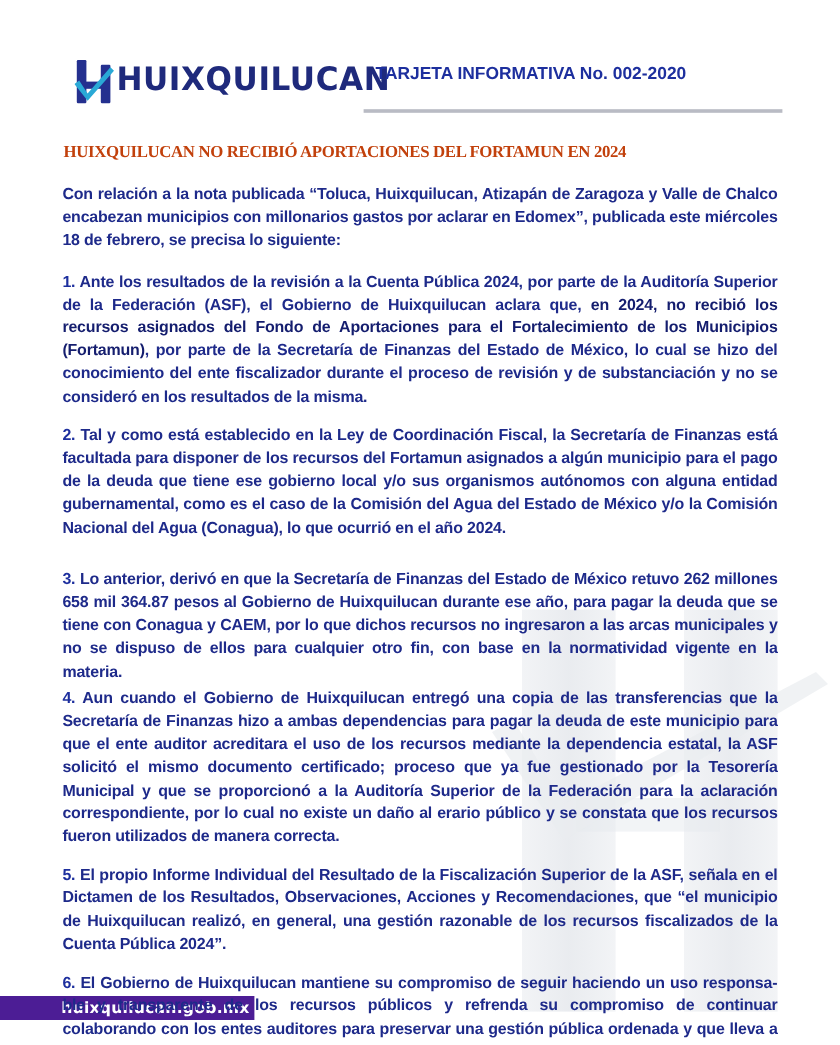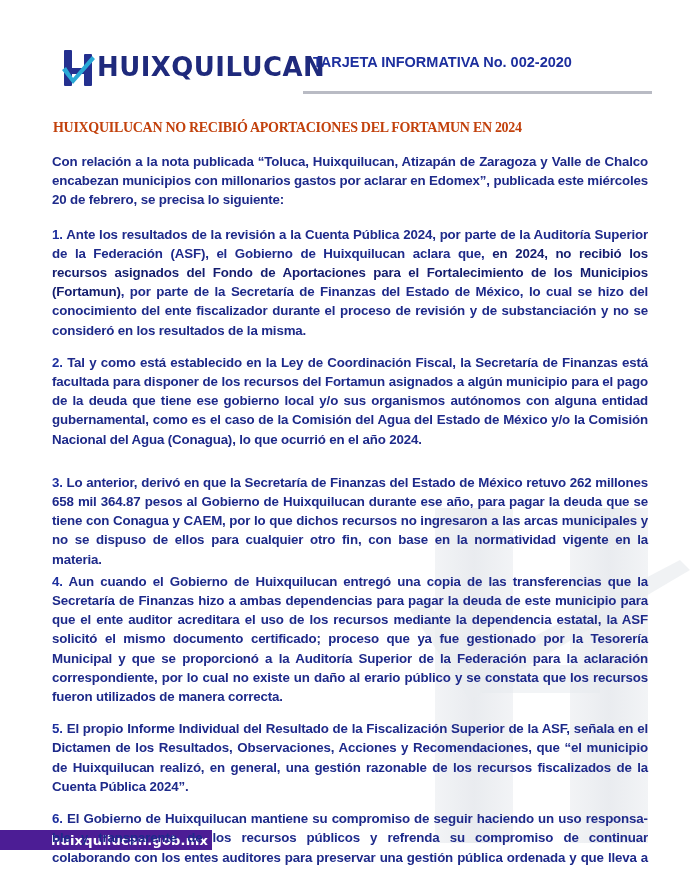--- a/index.html
+++ b/index.html
@@ -89,21 +89,21 @@
 </div>
 
 <div class="header-info">
   <div class="card-number">TARJETA INFORMATIVA No. 002-2020</div>
 </div>
 <div class="header-rule"></div>
 
 <div class="content">
   <div class="headline">HUIXQUILUCAN NO RECIBIÓ APORTACIONES DEL FORTAMUN EN 2024</div>
 
-  <p class="para intro">Con relación a la nota publicada “Toluca, Huixquilucan, Atizapán de Zaragoza y Valle de Chalco encabezan municipios con millonarios gastos por aclarar en Edomex”, publicada este miércoles 20 de febrero, se precisa lo siguiente:</p>
+  <p class="para intro">Con relación a la nota publicada “Toluca, Huixquilucan, Atizapán de Zaragoza y Valle de Chalco encabezan municipios con millonarios gastos por aclarar en Edomex”, publicada este miércoles 18 de febrero, se precisa lo siguiente:</p>
 
   <p class="para p1">
     <b class="num">1.</b><span> Ante los resultados de la revisión a la Cuenta Pública 2024, por parte de la Auditoría Superior de la Federación (ASF), el Gobierno de Huixquilucan aclara que, </span><span class="strong">en 2024, no recibió los recursos asignados del Fondo de Aportaciones para el Fortalecimiento de los Municipios (Fortamun)</span><span>, por parte de la Secretaría de Finanzas del Estado de México, lo cual se hizo del conocimiento del ente fiscalizador durante el proceso de revisión y de substanciación y no se consideró en los resultados de la misma.</span>
   </p>
 
   <p class="para p2">
     <b class="num">2.</b><span> Tal y como está establecido en la Ley de Coordinación Fiscal, la Secretaría de Finanzas está facultada para disponer de los recursos del Fortamun asignados a algún municipio para el pago de la deuda que tiene ese gobierno local y/o sus organismos autónomos con alguna entidad gubernamental, como es el caso de la Comisión del Agua del Estado de México y/o la Comisión Nacional del Agua (Conagua), lo que ocurrió en el año 2024.</span>
   </p>
 
   <p class="para p3">

